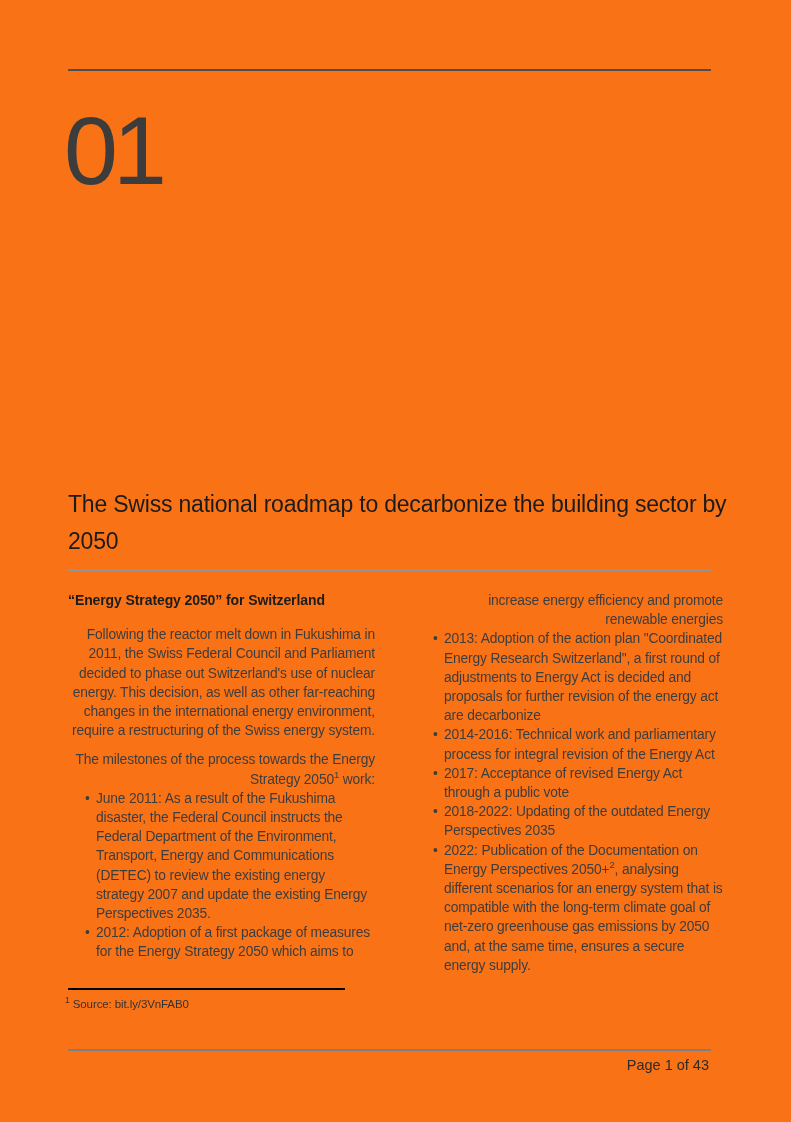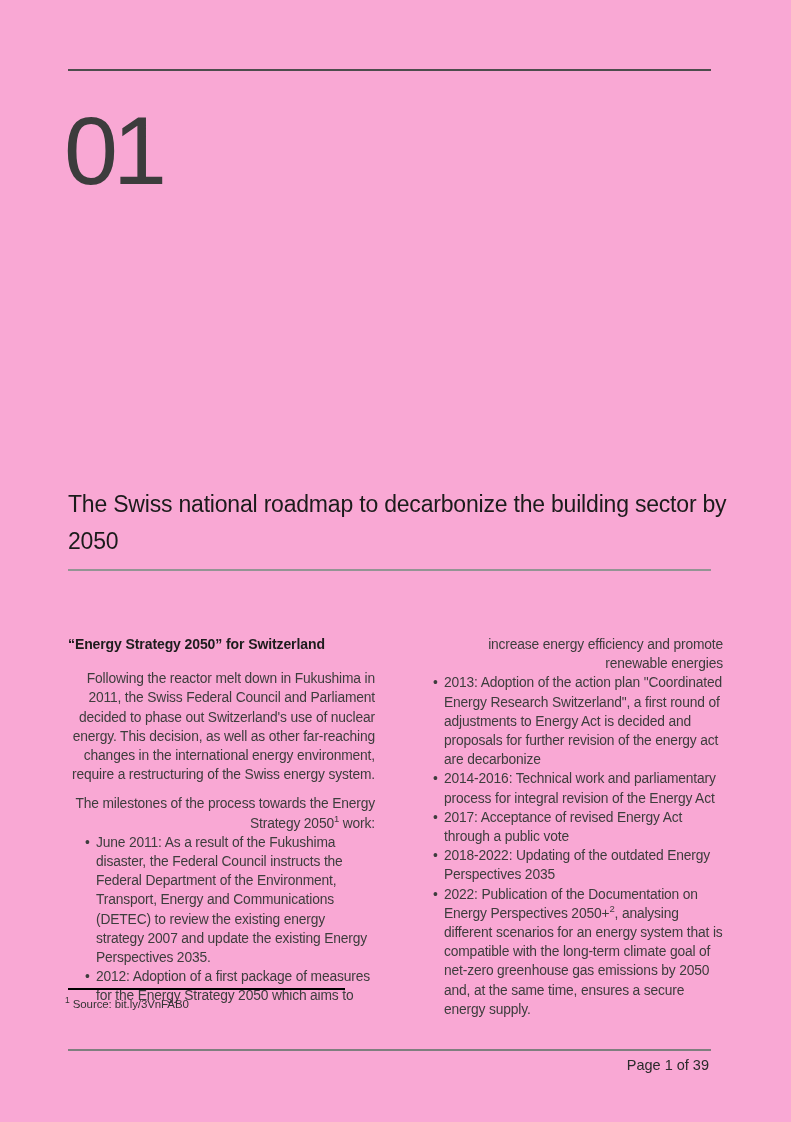--- a/index.html
+++ b/index.html
@@ -1,17 +1,17 @@
 <!DOCTYPE html>
 <html><head>
 <meta charset="utf-8">
 <style>
   html, body { margin:0; padding:0; background:#ffffff; }
   .page {
-    position:relative; width:791px; height:1122px; background:#f9a8d4;
+    position:relative; width:791px; height:1122px; background:#f97316;
     font-family:"Liberation Sans", sans-serif; overflow:hidden;
     color:#3d3d3d;
   }
   .rule { position:absolute; left:68px; width:643px; }
   .rule-top    { top:69px;   height:2px; background:#4d4d4d; }
   .rule-title  { top:569px;  height:2px; background:#949494; }
   .rule-footer { top:1049px; height:2px; background:#7f7f7f; }
 
   .chapter {
     position:absolute; top:100px; left:64px;
@@ -19,21 +19,21 @@
     color:#3c3c3c; letter-spacing:-5px;
   }
   .title {
     position:absolute; top:486px; left:68px; width:662px;
     font-size:23px; line-height:37px; font-weight:400; color:#1b1b1b;
     letter-spacing:-0.2px; margin:0;
   }
   .columns {
     position:absolute; top:591px; left:68px; width:662px;
     display:flex; gap:41px;
-    font-size:13.8px; line-height:19.2px; letter-spacing:-0.15px;margin-top:44px;
+    font-size:13.8px; line-height:19.2px; letter-spacing:-0.15px;
   }
   .col { width:307px; flex:0 0 307px; }
   .section-heading {
     font-size:14px; font-weight:700; color:#1c1c1c;
     margin:0 0 15px 0; letter-spacing:-0.1px;
   }
   .columns p { margin:0 0 10px 0;text-align:right; }
   .columns p.tight { margin:0; }
   ul.bullets { list-style:none; margin:0; padding:0; }
   ul.bullets li { position:relative; padding-left:28px; }
@@ -94,15 +94,15 @@
   </div>
 
   <div class="footnotes">
     <div class="fn-sep"></div>
     <div class="fn-row">
       <div class="fn-cell"><sup>1</sup><span> Source: bit.ly/3VnFAB0</span></div>
     </div>
   </div>
 
   <div class="rule rule-footer"></div>
-  <div class="page-num">Page 1 of 39</div>
+  <div class="page-num">Page 1 of 43</div>
 
 </div>
 
 </body></html>

